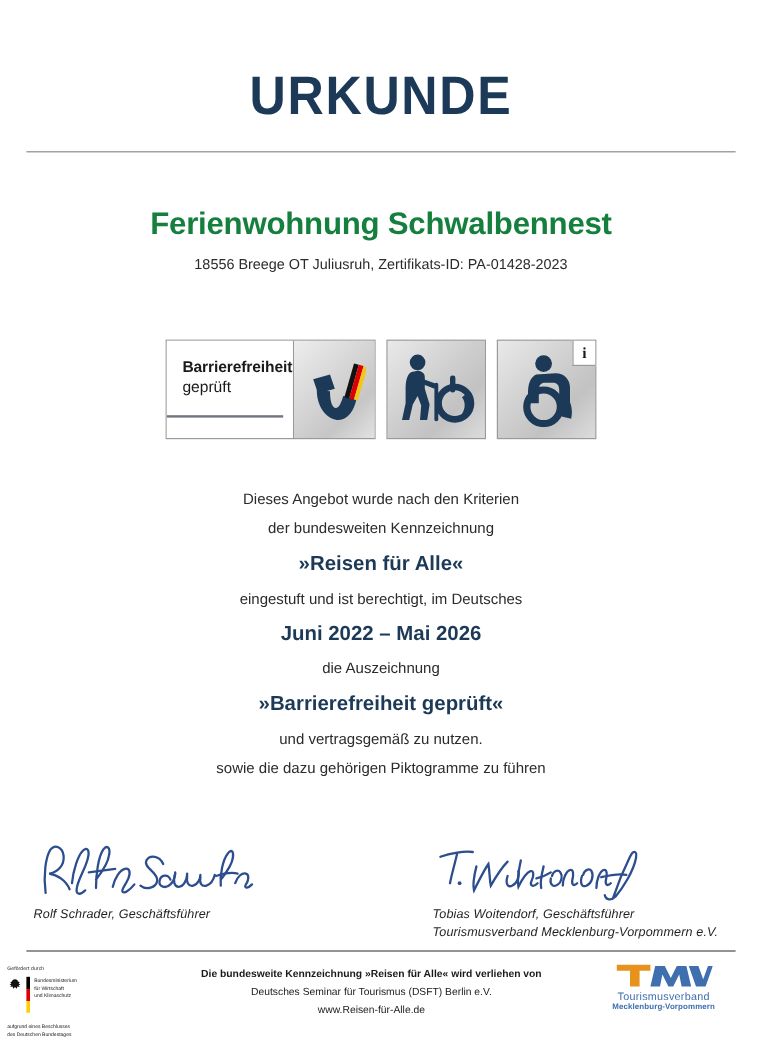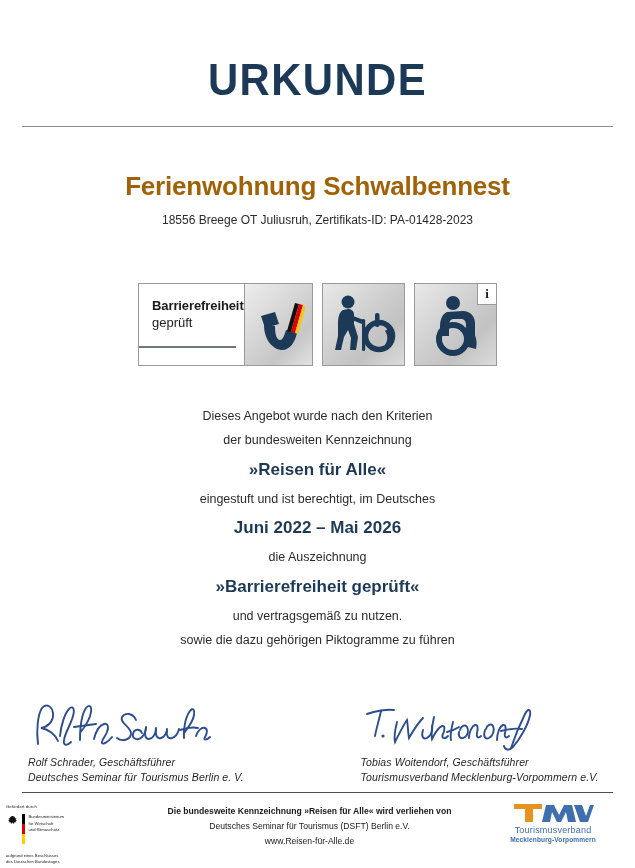--- a/index.html
+++ b/index.html
@@ -45,21 +45,21 @@
     text-align: center;
     margin-top: 44px;
   }
   .fuer {
     font-size: 12.5px;
     color: #2b2b2b;
   }
   .estate-name {
     font-size: 26px;
     font-weight: bold;
-    color: #a16207;
+    color: #15803d;
     margin-top: 10px;
     letter-spacing: -0.2px;
   }
   .estate-addr {
     font-size: 12px;
     color: #2b2b2b;
     margin-top: 11px;
   }
 
   
@@ -370,21 +370,20 @@
             <path d="M118 28 C116 34, 117 39, 121 39 C125 39, 128 33, 128 28"></path>
             <path d="M128 30 C127 35, 129 39, 133 38 C137 37, 139 32, 139 29"></path>
             <path d="M139 31 C138 36, 140 39, 144 38 C148 37, 150 33, 151 29"></path>
             <path d="M156 38 C155 28, 158 16, 162 11 C165 7, 167 10, 166 15 C165 22, 159 29, 156 33"></path>
             <path d="M152 30 C158 28, 166 27, 170 28"></path>
             <path d="M168 36 C170 30, 174 27, 177 28 C180 29, 179 34, 177 37 C175 40, 178 41, 182 37"></path>
           </g>
         </svg>
       </div>
       <div class="sig-name">Rolf Schrader, Geschäftsführer</div>
-      <div class="sig-org">Deutsches Seminar für Tourismus Berlin e. V.</div>
     </div>
 
     <div class="sig-col right">
       <div class="sig-img">
         <svg width="215" height="52" viewBox="0 0 215 52">
           <g fill="none" stroke="#2c4d8e" stroke-width="1.9" stroke-linecap="round">
             <path d="M6 14 C14 11, 26 9, 33 10"></path>
             <path d="M20 11 C18 20, 15 30, 14 36"></path>
             <circle cx="22" cy="36" r="1.6" fill="#2c4d8e" stroke="none"></circle>
             <path d="M36 22 C34 30, 33 38, 34 42 C38 34, 43 24, 46 20 C47 26, 47 33, 48 38 C52 31, 58 22, 62 18"></path>

